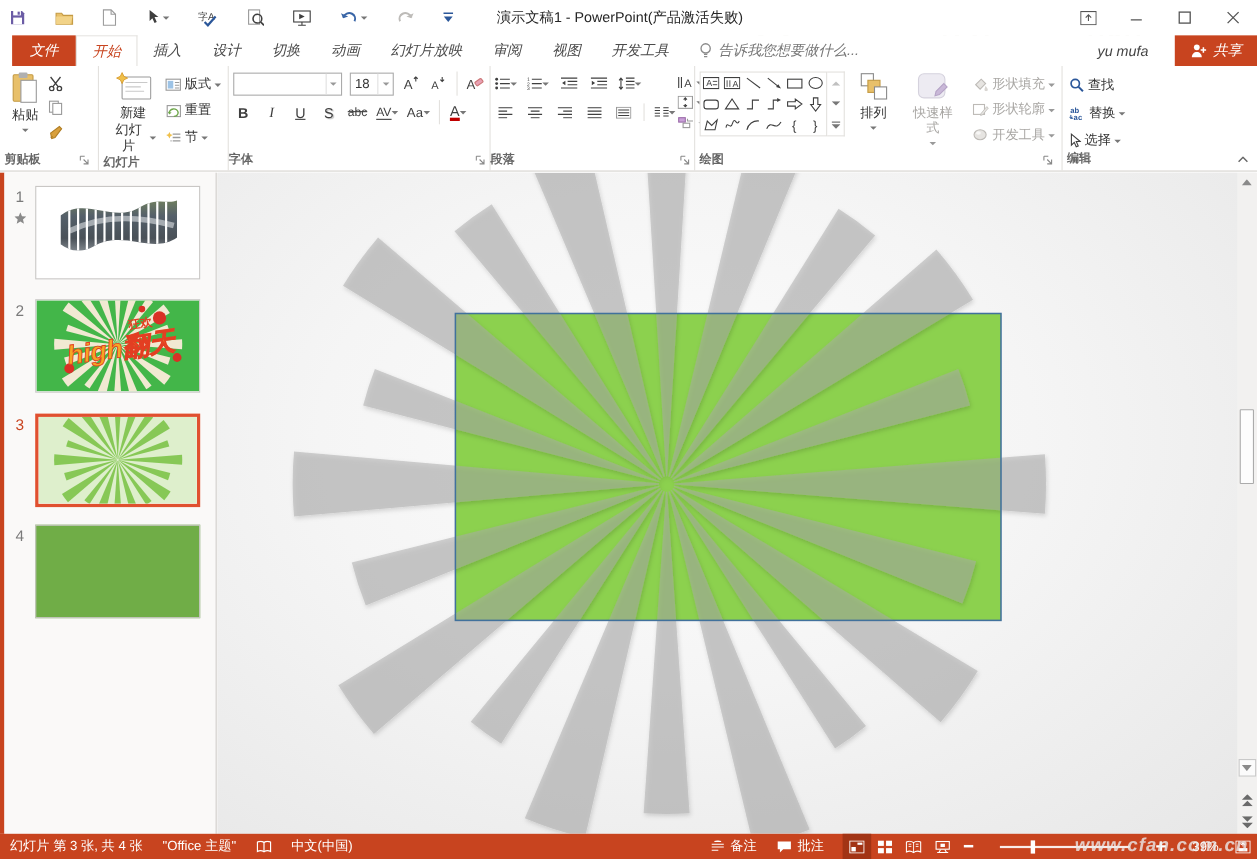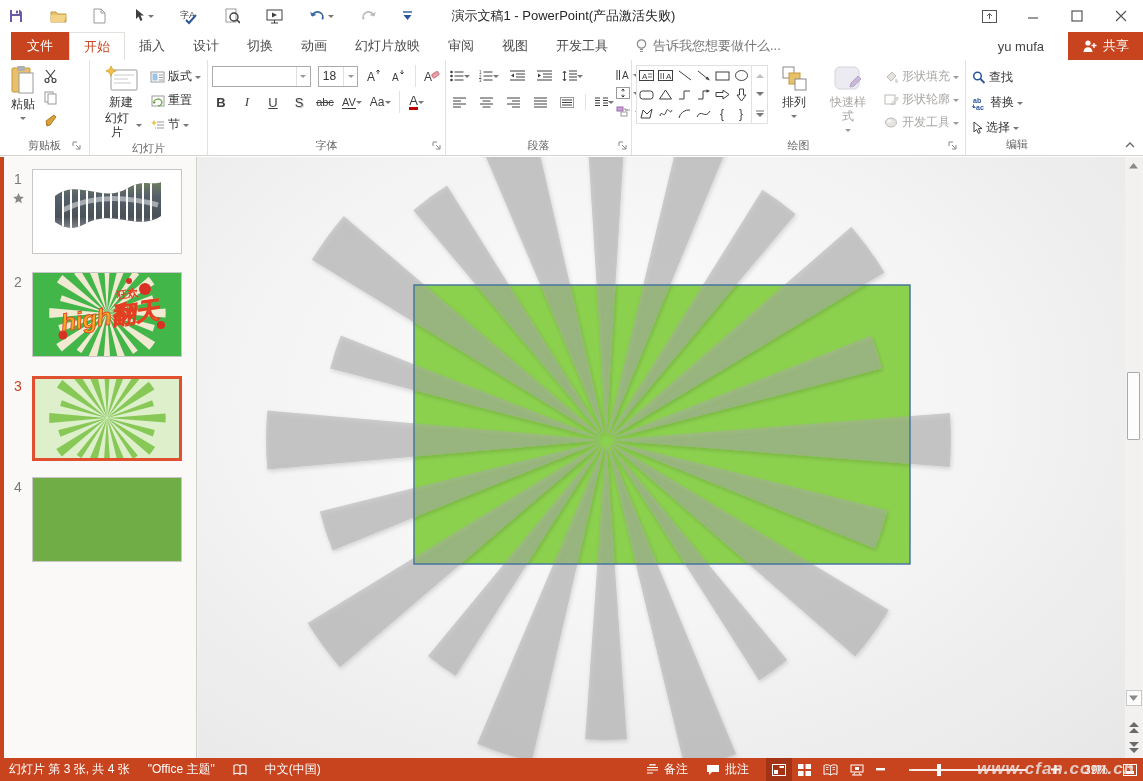--- a/index.html
+++ b/index.html
@@ -14,34 +14,34 @@
   .qat { position:absolute; left:8px; top:0; height:32px; display:flex; align-items:center; gap:26px; z-index:2; }
   .qat .qbtn { display:flex; align-items:center; gap:2px; cursor:default; }
   .title-text { position:absolute; left:0; right:16px; top:0; height:32px; line-height:32px; text-align:center;
                 font-size:13px; color:#262626; z-index:1; }
   .winbtns { position:absolute; right:0; top:0; height:32px; display:flex; z-index:2; }
   .winbtn { width:44px; height:32px; display:flex; align-items:center; justify-content:center; color:#444; }
   .dd { width:0; height:0; border:3.5px solid transparent; border-top-color:#777; margin-top:4px; display:inline-block; }
   .dd.light { border-top-color:#999; }
 
   
-  .tabrow { position:absolute; left:0; top:32px; width:1143px; height:28px; background:#fff; display:flex; align-items:stretch; z-index:4; }
+  .tabrow { position:absolute; left:0; top:32px; width:1143px; height:28px; background:#fff; display:flex; align-items:stretch; z-index:4;font-style:italic; }
   .tab { padding:0 14px; display:flex; align-items:center; font-size:13px; color:#4a4a4a; cursor:default; }
   .tab.file { background:#C8441F; color:#fff; margin-left:11px; padding:0 16px; }
   .tab.active { background:#fff; color:#C8441F; border:1px solid #E3E1DE; border-bottom:none; }
   .tellme { display:flex; align-items:center; gap:6px; color:#777; font-size:13px; margin-left:14px; }
   .user-name { margin-left:auto; font-size:13px; color:#444; display:flex; align-items:center; margin-right:24px; }
   .share-btn { background:#C8441F; color:#fff; display:flex; align-items:center; gap:6px; padding:12px 14px; font-size:13px; }
 
   
   .ribbon { position:absolute; left:0; top:60px; width:1143px; height:96px; background:#fff;
             border-bottom:1px solid #D5D2CE; display:flex; z-index:3; }
   .rgroup { position:relative; display:flex; flex-direction:column; border-right:1px solid #E3E1DE; padding:3px 4px 0 4px; }
   .gbody { flex:1; display:flex; align-items:flex-start; }
-  .glabel { height:17px; line-height:15px; text-align:center; font-size:11px; color:#666; position:relative; }
+  .glabel { height:17px; line-height:15px; text-align:left; font-size:11px; color:#666; position:relative;font-weight:bold; }
   .launcher { position:absolute; right:1px; bottom:2px; width:12px; height:12px; }
   .bigbtn { display:flex; flex-direction:column; align-items:center; justify-content:flex-start; padding:2px 6px; gap:2px;
             font-size:12px; color:#333; text-align:center; line-height:14px; }
   .minicol { display:flex; flex-direction:column; justify-content:flex-start; gap:5px; padding-top:4px; }
   .mbtn { display:flex; align-items:center; gap:3px; font-size:12px; color:#333; padding:1px 2px; white-space:nowrap; }
   .mbtn.disabled, .disabled { color:#A9A7A4; }
   .iconbox { width:17px; height:17px; display:flex; align-items:center; justify-content:center; }
   .frow { display:flex; align-items:center; gap:7px; height:26px; }
   .combo { border:1px solid #ABABAB; height:21px; display:flex; align-items:center; background:#fff; }
   .combo .cval { flex:1; padding:0 4px; font-size:12px; color:#333; }

